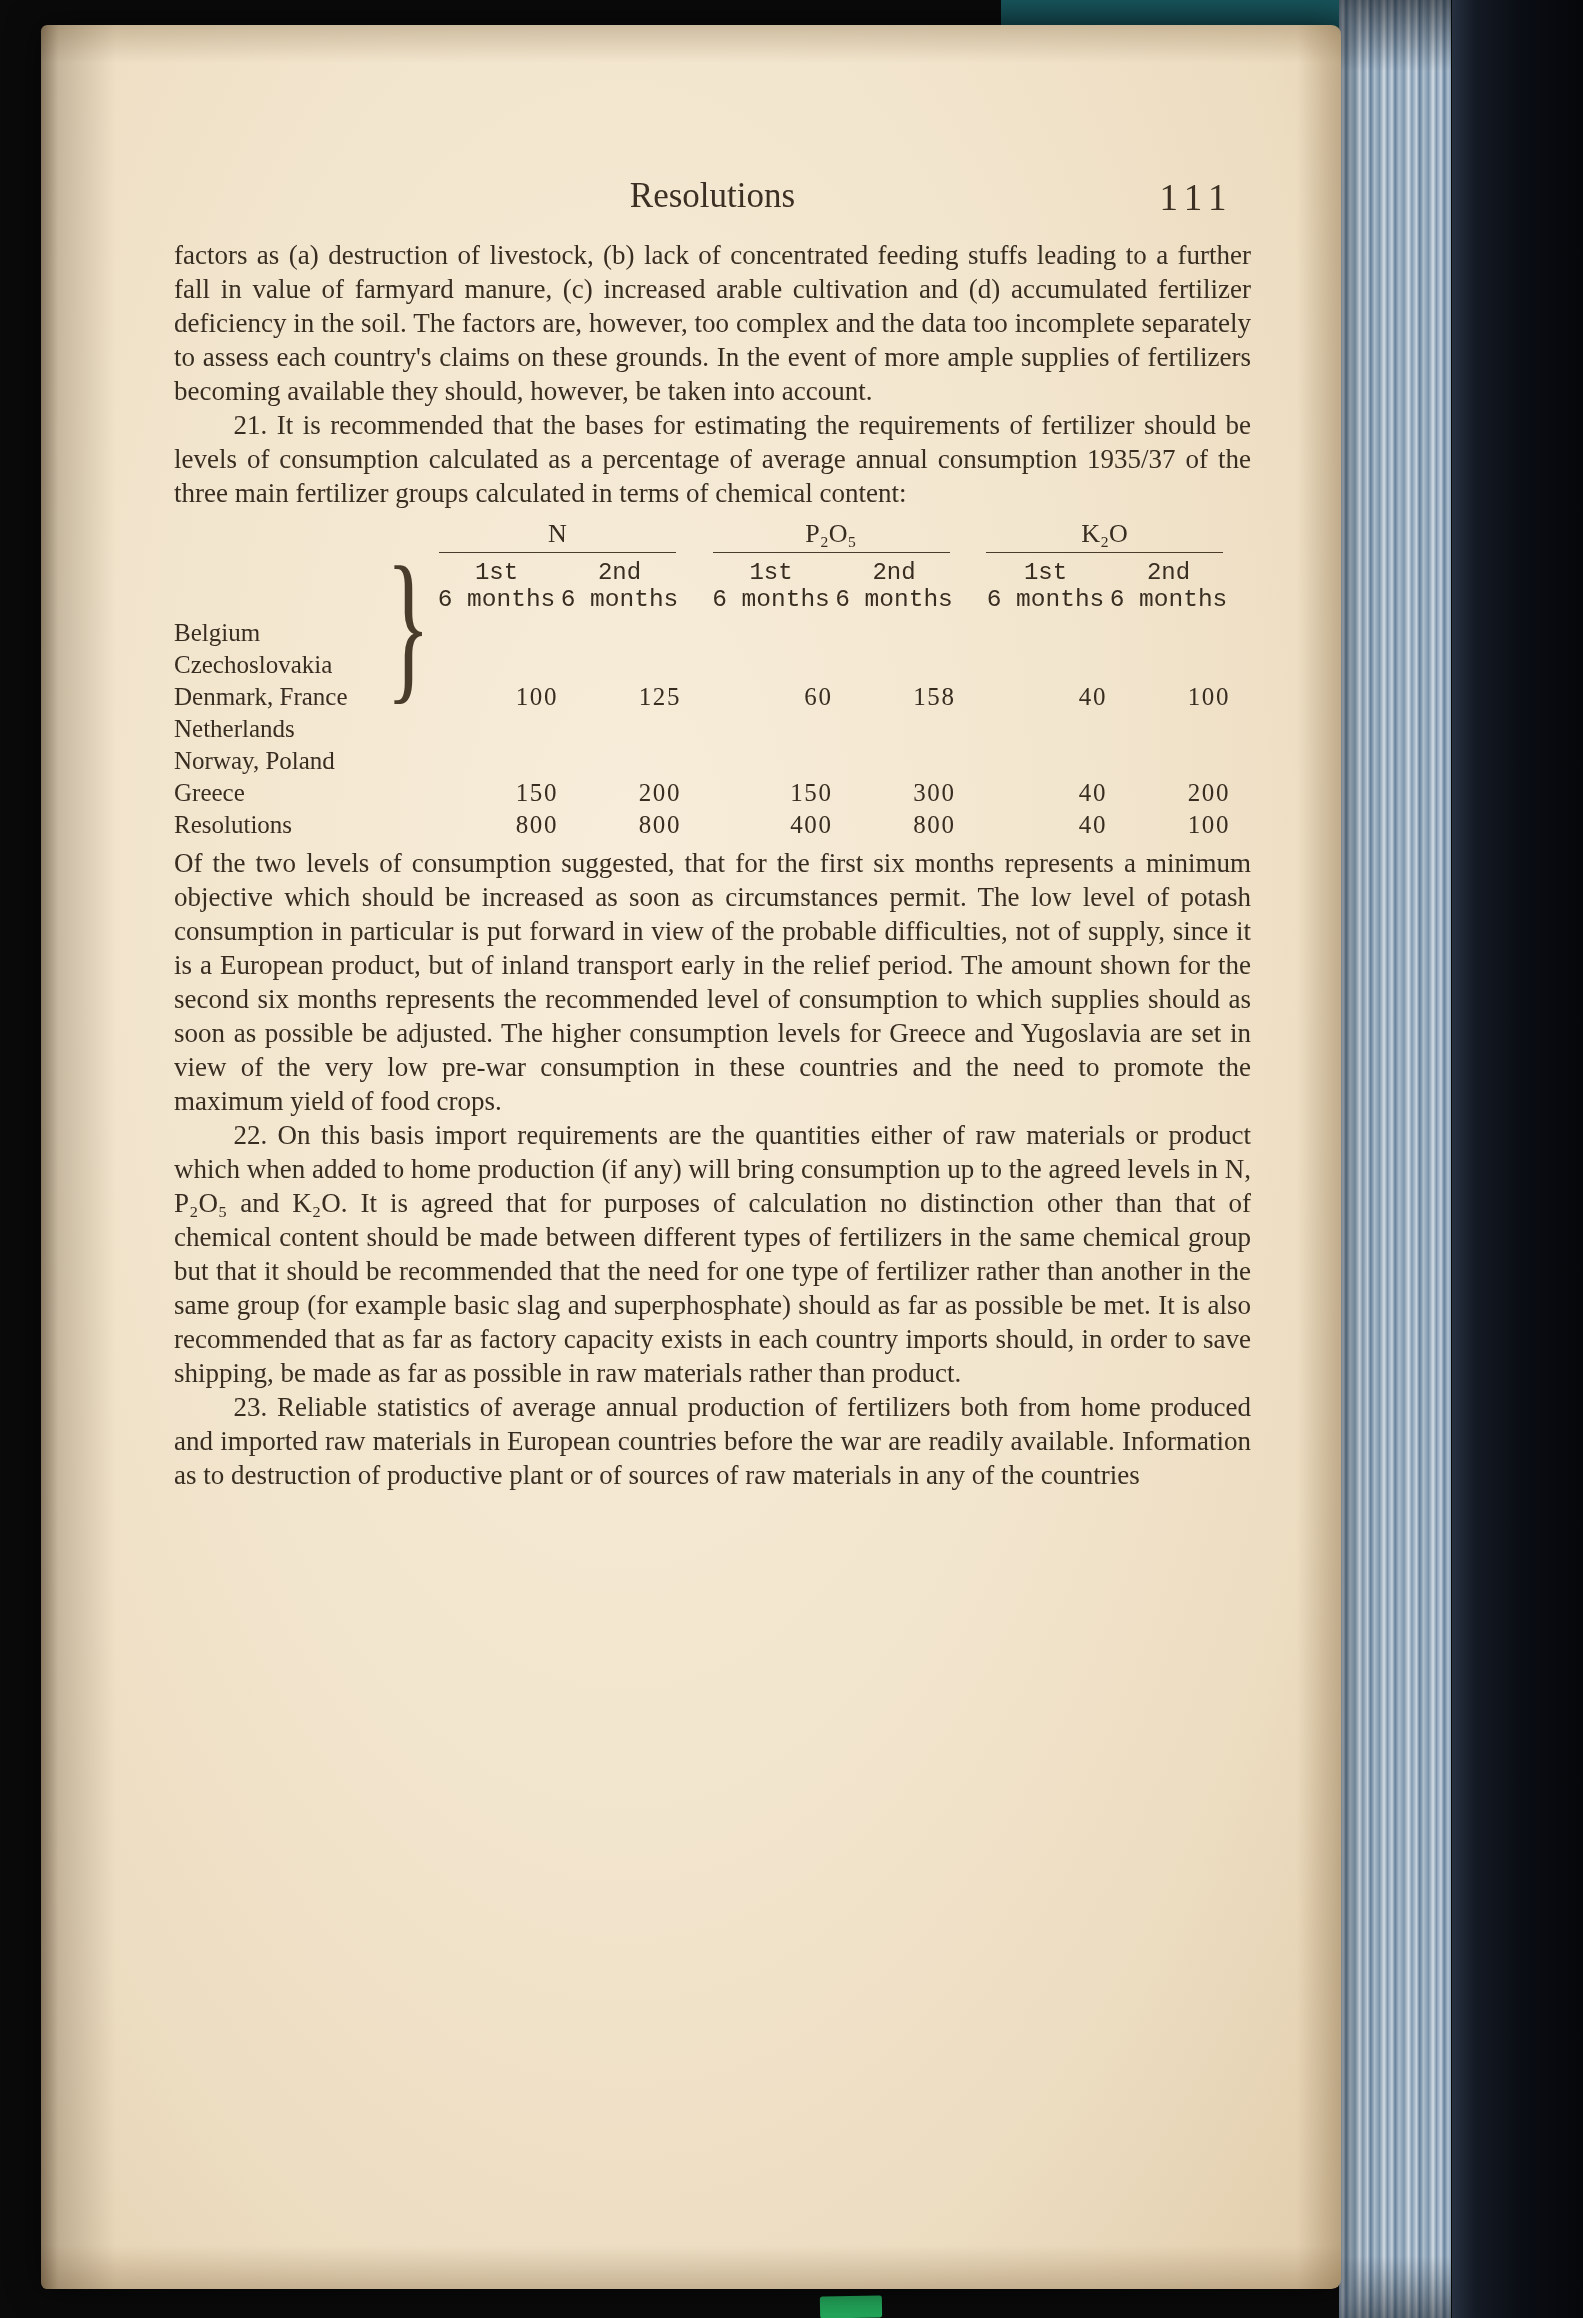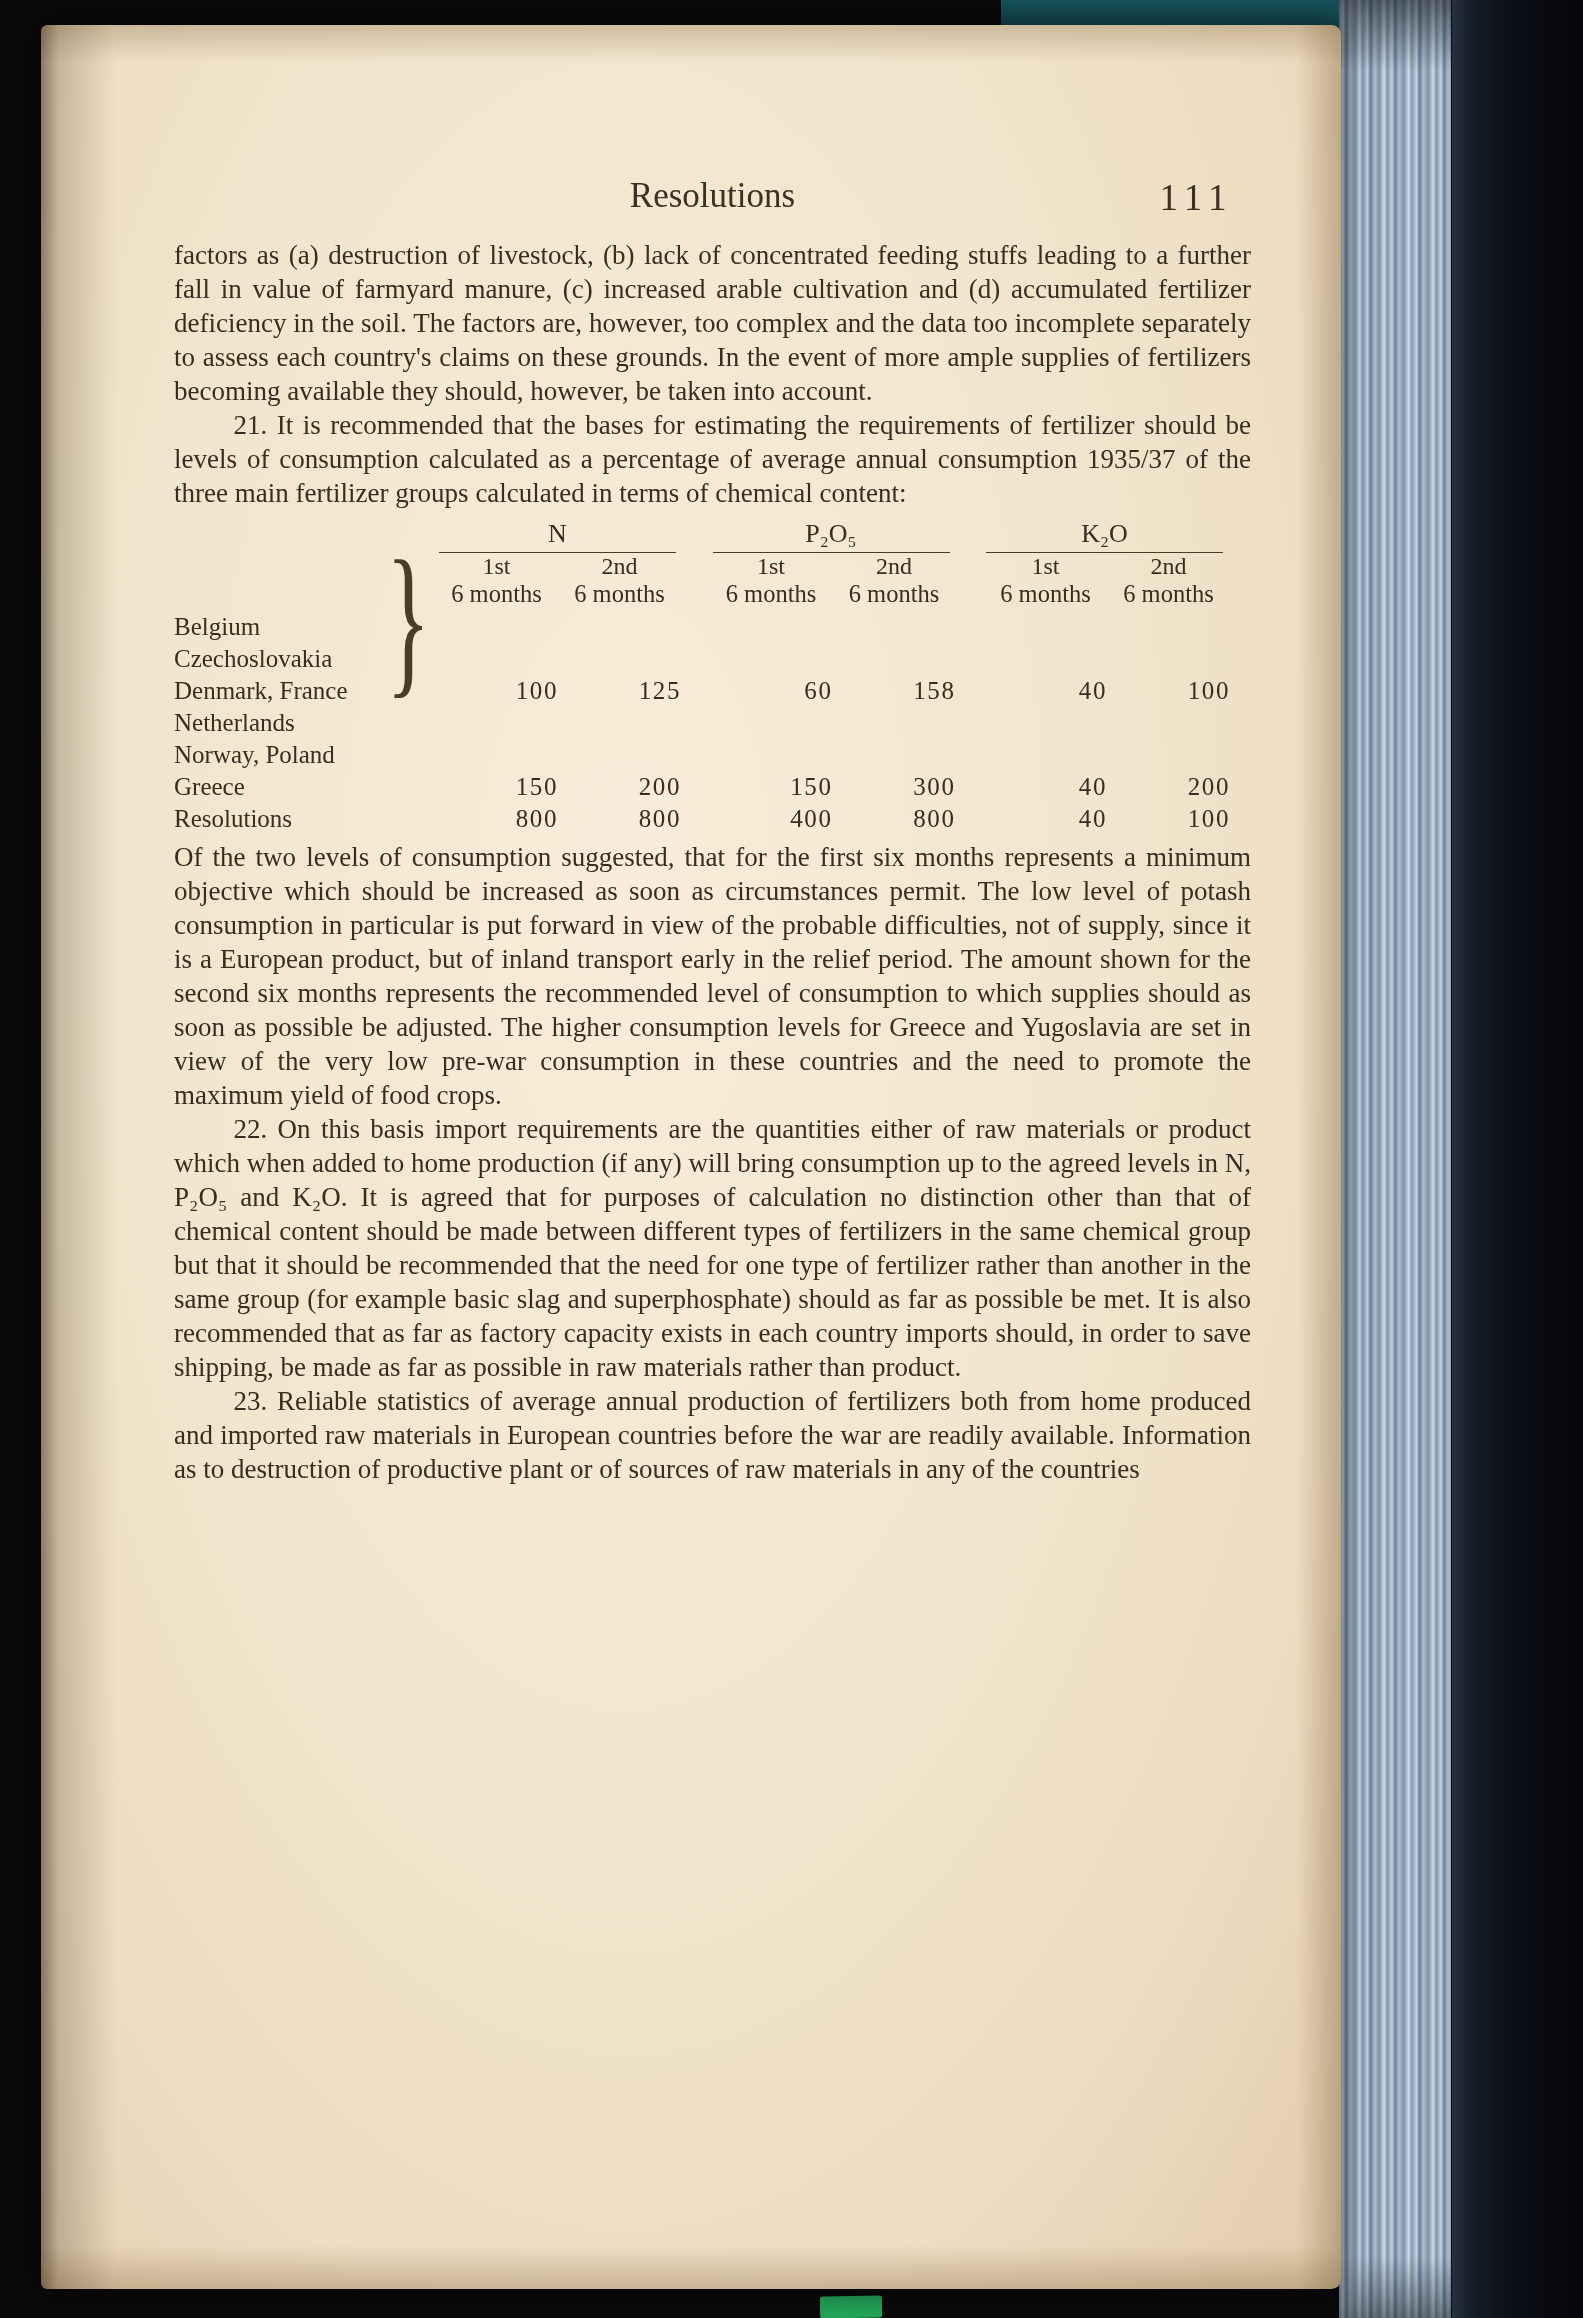--- a/index.html
+++ b/index.html
@@ -62,21 +62,21 @@
   
   .fert-table{margin:8px 0 4.7px 0;font-size:25px;line-height:32px;}
   .trow{display:flex;}
   .t-spacer{width:261px;flex:0 0 auto;}
   .t-group{
     width:237px;flex:0 0 auto;text-align:center;
     border-bottom:1.6px solid #4a3c2b;
     margin:0 4px;padding-bottom:1.6px;font-size:26px;
   }
   .t-ggap{width:28.5px;flex:0 0 auto;}
-  .thead-sub{margin-top:0;margin-bottom:4.7px;}
+  .thead-sub{margin-top:6px;margin-bottom:4.7px;font-family:Liberation Mono, monospace;}
   .t-sub{
     width:123px;flex:0 0 auto;text-align:center;
     display:flex;flex-direction:column;font-size:24px;line-height:27px;
   }
   .t-sub .unit{font-size:24.5px;}
   .gap-after{margin-right:28.5px;}
   .t-countries{
     width:261px;flex:0 0 auto;position:relative;
   }
   .t-countries span{display:block;line-height:32px;}

